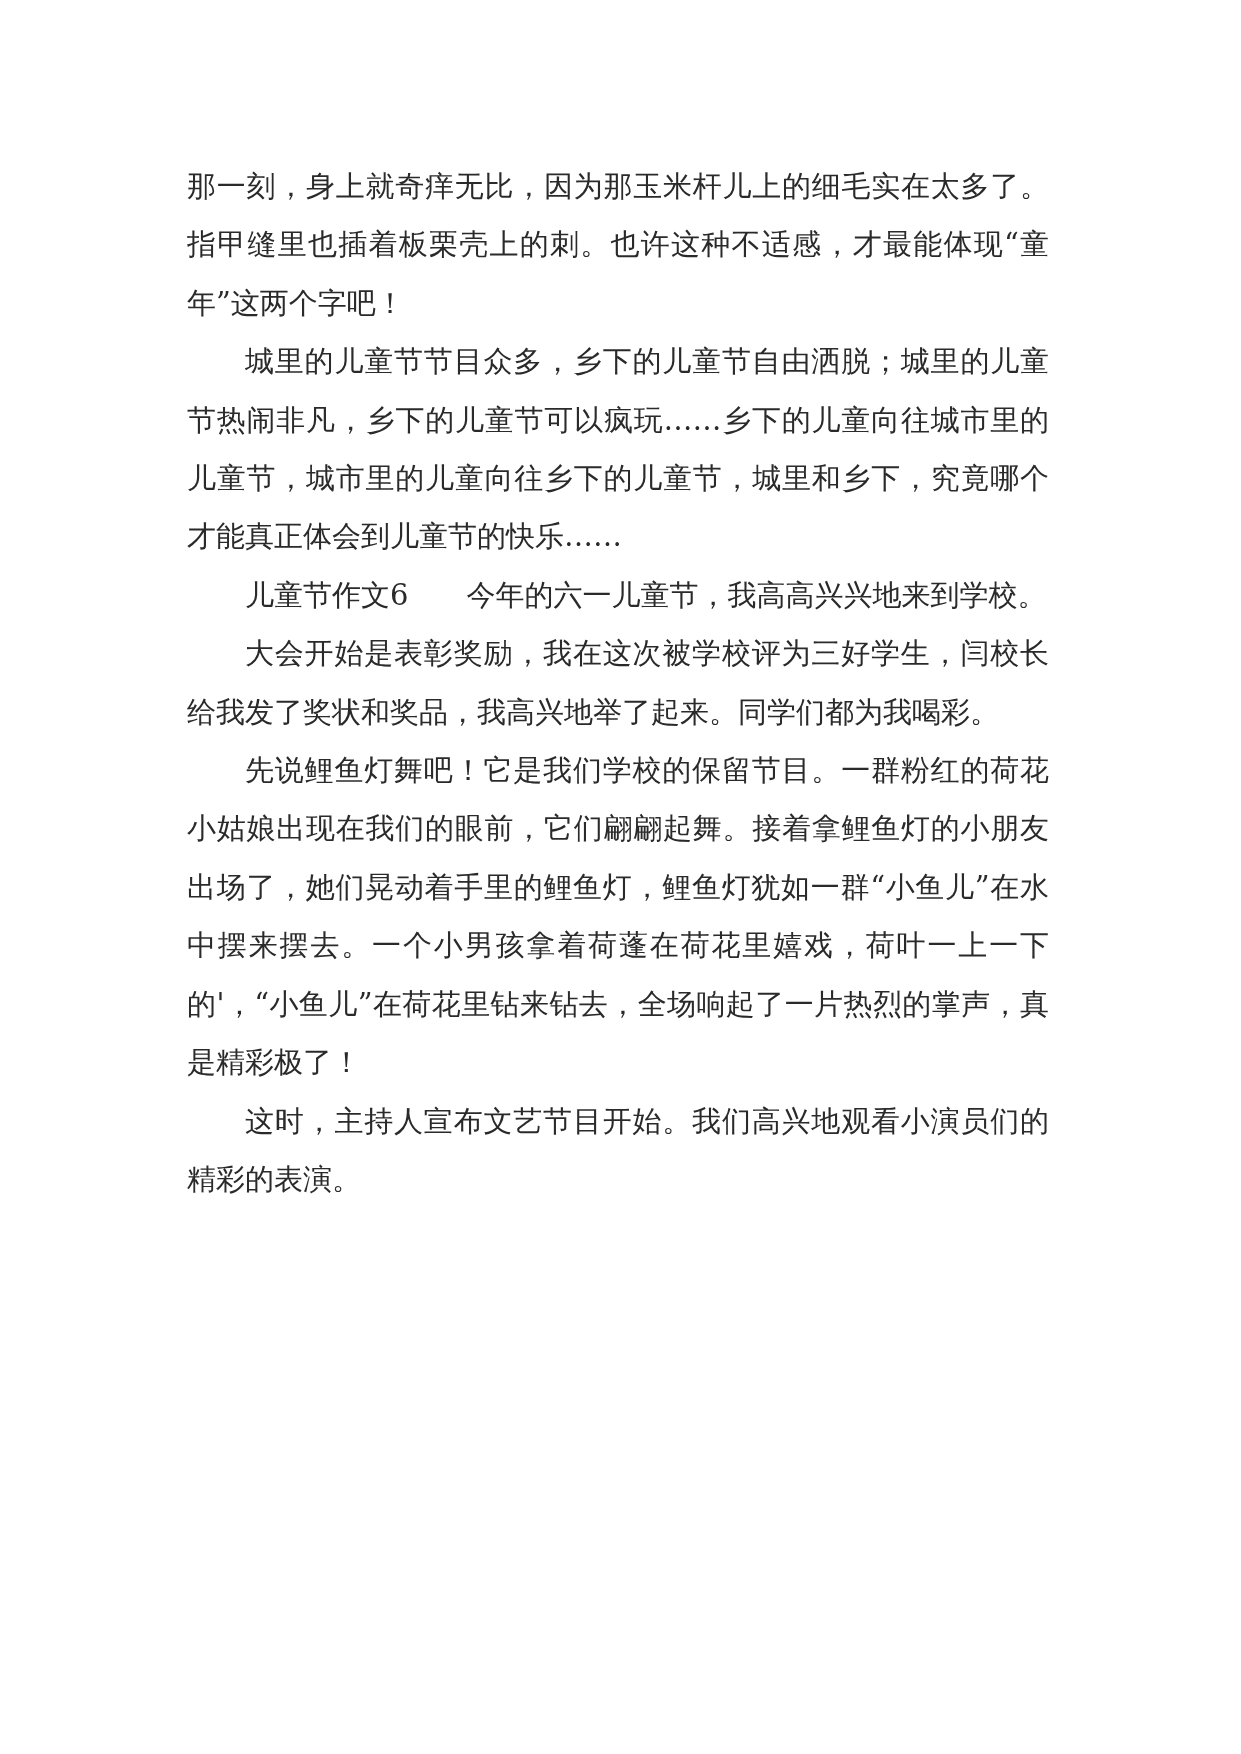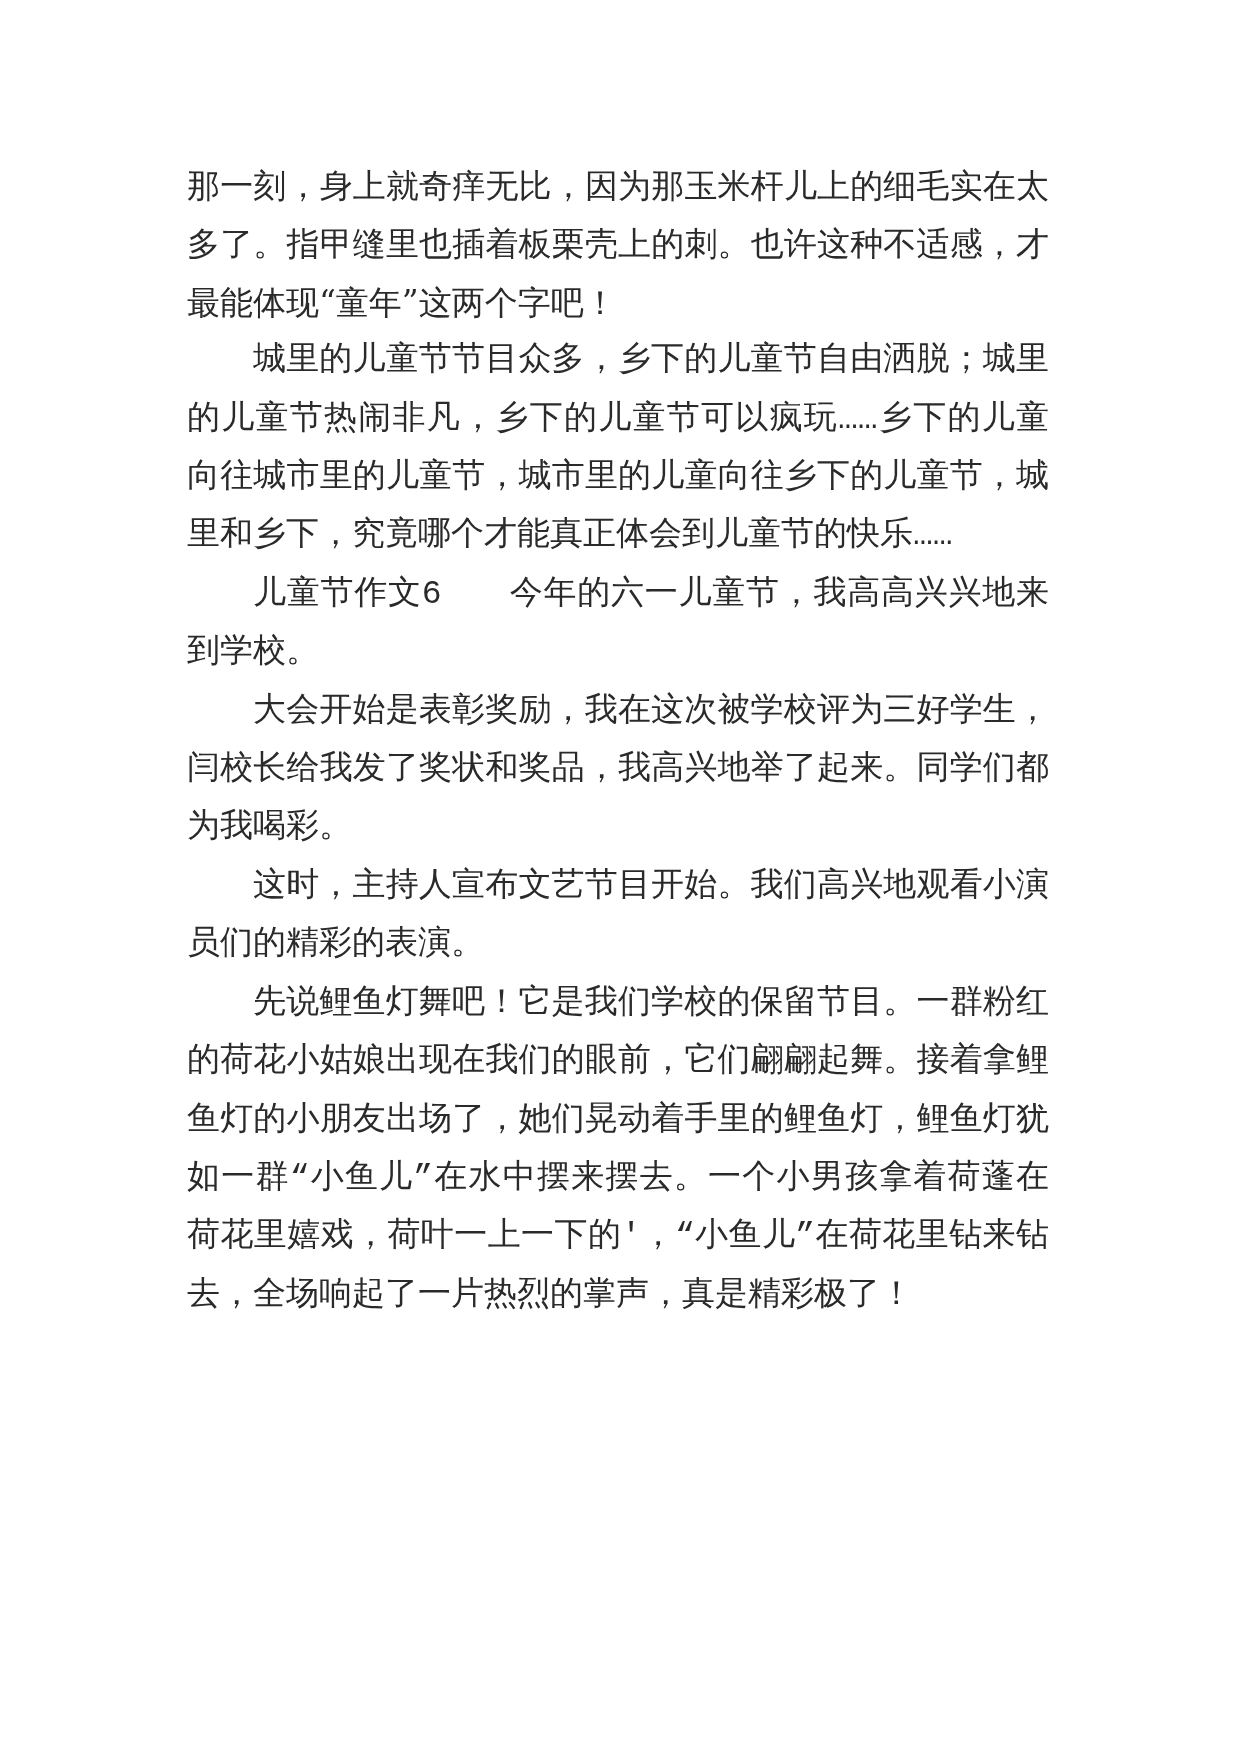--- a/index.html
+++ b/index.html
@@ -16,36 +16,35 @@
   .doc-page {
     position: absolute;
     top: 157px;
     left: 187px;
     width: 862px;
   }
   .doc-page p {
     margin: 0;
     padding: 0;
     font-family: "DejaVu Serif", "Liberation Serif", serif;
-    font-size: 33px;
+    font-size: 29px;
     line-height: 58.4px;
     color: #2a2a2a;
     text-align: justify;
     text-justify: inter-ideograph;
     letter-spacing: 0;
     word-break: normal;
   }
   .doc-page p.indent {
     text-indent: 2em;
-    font-family: Liberation Mono, monospace;
   }
 </style>
 </head>
 <body>
 
 <main class="doc-page">
   <p>那一刻，身上就奇痒无比，因为那玉米杆儿上的细毛实在太多了。指甲缝里也插着板栗壳上的刺。也许这种不适感，才最能体现“童年”这两个字吧！</p>
   <p class="indent">城里的儿童节节目众多，乡下的儿童节自由洒脱；城里的儿童节热闹非凡，乡下的儿童节可以疯玩……乡下的儿童向往城市里的儿童节，城市里的儿童向往乡下的儿童节，城里和乡下，究竟哪个才能真正体会到儿童节的快乐……</p>
   <p class="indent">儿童节作文6　　今年的六一儿童节，我高高兴兴地来到学校。</p>
   <p class="indent">大会开始是表彰奖励，我在这次被学校评为三好学生，闫校长给我发了奖状和奖品，我高兴地举了起来。同学们都为我喝彩。</p>
+  <p class="indent">先说鲤鱼灯舞吧！它是我们学校的保留节目。一群粉红的荷花小姑娘出现在我们的眼前，它们翩翩起舞。接着拿鲤鱼灯的小朋友出场了，她们晃动着手里的鲤鱼灯，鲤鱼灯犹如一群“小鱼儿”在水中摆来摆去。一个小男孩拿着荷蓬在荷花里嬉戏，荷叶一上一下的'，“小鱼儿”在荷花里钻来钻去，全场响起了一片热烈的掌声，真是精彩极了！</p>
   <p class="indent">这时，主持人宣布文艺节目开始。我们高兴地观看小演员们的精彩的表演。</p>
-  <p class="indent">先说鲤鱼灯舞吧！它是我们学校的保留节目。一群粉红的荷花小姑娘出现在我们的眼前，它们翩翩起舞。接着拿鲤鱼灯的小朋友出场了，她们晃动着手里的鲤鱼灯，鲤鱼灯犹如一群“小鱼儿”在水中摆来摆去。一个小男孩拿着荷蓬在荷花里嬉戏，荷叶一上一下的'，“小鱼儿”在荷花里钻来钻去，全场响起了一片热烈的掌声，真是精彩极了！</p>
 </main>
 
 </body></html>

